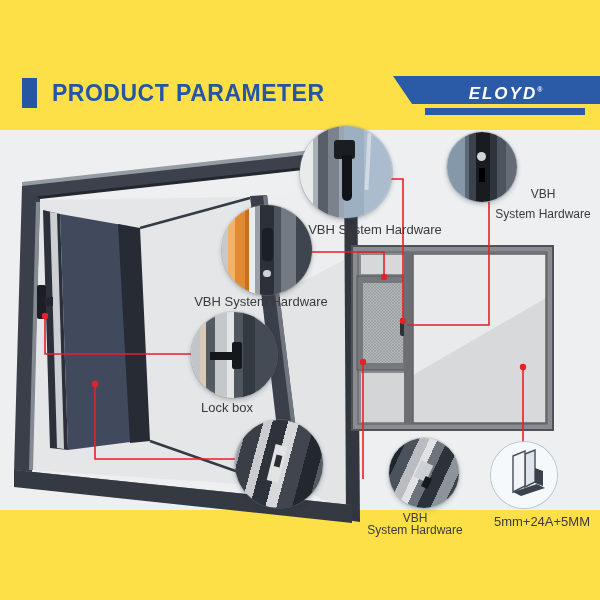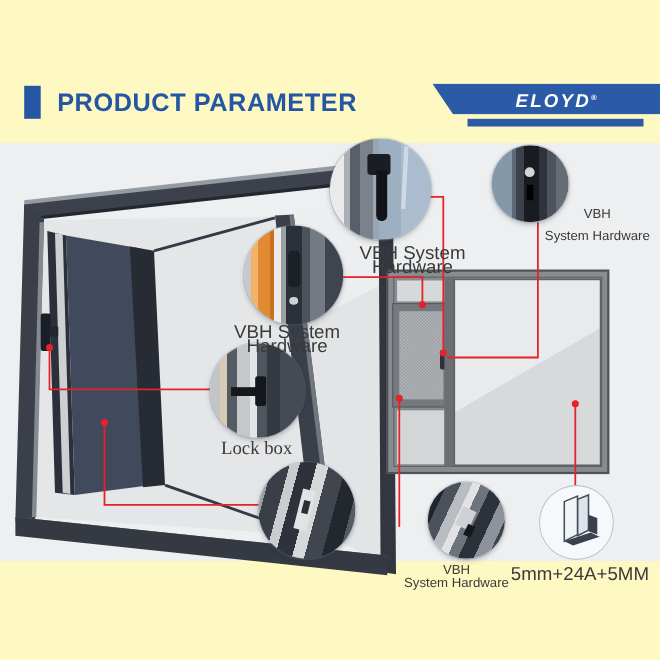--- a/index.html
+++ b/index.html
@@ -1,16 +1,16 @@
 <!DOCTYPE html>
 <html><head>
 <meta charset="utf-8">
 <style>
   html,body{margin:0;padding:0;background:#ffffff;}
-  .screen{position:relative;width:600px;height:600px;overflow:hidden;background:#fef9c3;
+  .screen{position:relative;width:600px;height:600px;overflow:hidden;background:#fde047;
           font-family:"Liberation Sans", sans-serif;}
   
   .title-accent{position:absolute;left:22px;top:78px;width:15px;height:30px;background:#2456a4;}
   .page-title{position:absolute;left:52px;top:80px;font-size:23px;font-weight:700;
               color:#2456a4;letter-spacing:.5px;white-space:nowrap;}
   .logo-banner{position:absolute;left:393px;top:76px;width:207px;height:28px;background:#2b5aa7;
                clip-path:polygon(0 0,100% 0,100% 100%,9.2% 100%);
                color:#ffffff;font-weight:700;font-style:italic;font-size:17px;letter-spacing:2px;
                text-align:center;line-height:28px;padding-left:18px;box-sizing:border-box;}
   .logo-reg{font-size:7px;font-style:normal;vertical-align:super;letter-spacing:0;}
@@ -50,24 +50,24 @@
   .hw-bit{position:absolute;left:40%;top:34%;width:18%;height:26%;background:#cdd1d5;transform:rotate(25deg);}
   .hw-bit2{position:absolute;left:48%;top:55%;width:10%;height:16%;background:#15181d;transform:rotate(25deg);}
   .c-toplock{left:447px;top:132px;width:70px;height:70px;}
   .c-toplock .photo{background:linear-gradient(90deg,#8598aa 0 26%,#5d6977 26% 32%,#3c424b 32% 42%,
       #181b20 42% 62%,#2e333c 62% 72%,#4d545e 72% 84%,#656c76 84% 100%);}
   .lock-knob{position:absolute;left:43%;top:29%;width:13%;height:13%;background:#d2d5d8;border-radius:50%;}
   .lock-slot{position:absolute;left:46%;top:52%;width:8%;height:20%;background:#000000;}
   .c-glass{left:491px;top:442px;width:66px;height:66px;box-shadow:0 0 0 1px #b5c3d2;}
   .c-glass .photo{background:#f6f9fc;}
   
-  .lbl{position:absolute;color:#3a3a3a;font-size:17px;line-height:13px;z-index:6;}
+  .lbl{position:absolute;color:#3a3a3a;font-size:13px;line-height:13px;z-index:6;}
   .lbl-handle{left:303px;top:223px;width:144px;text-align:center;}
   .lbl-corner{left:189px;top:295px;width:144px;text-align:center;}
-  .lbl-lockbox{left:201px;top:401px;font-family:Liberation Serif, serif;}
+  .lbl-lockbox{left:201px;top:401px;}
   .lbl-lockpoint{left:324px;top:480px;}
   .lbl-bottomhw{left:353px;top:513px;width:124px;text-align:center;font-size:12px;line-height:11.5px;}
   .lbl-toplock{left:482px;top:184px;width:122px;text-align:center;font-size:12px;line-height:20px;}
   .lbl-glazing{left:458px;top:515px;width:132px;text-align:right;}
 </style>
 </head>
 <body>
 
 <div class="screen">
 

